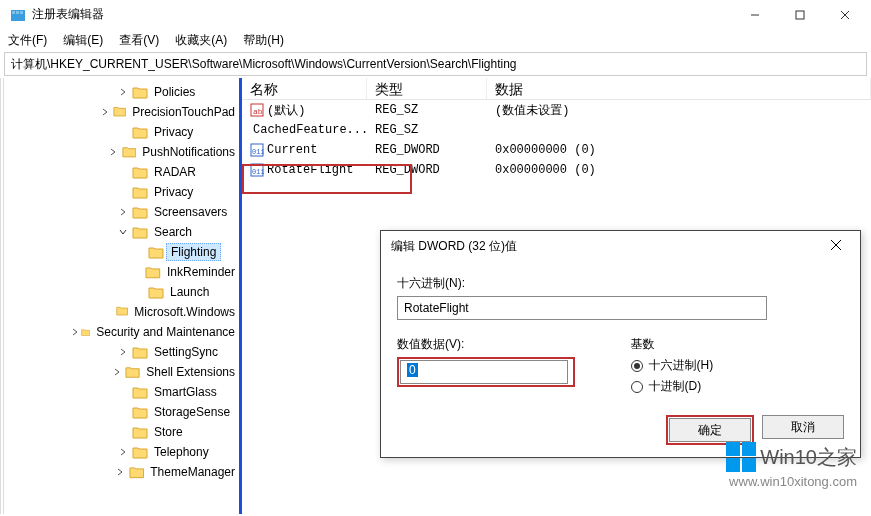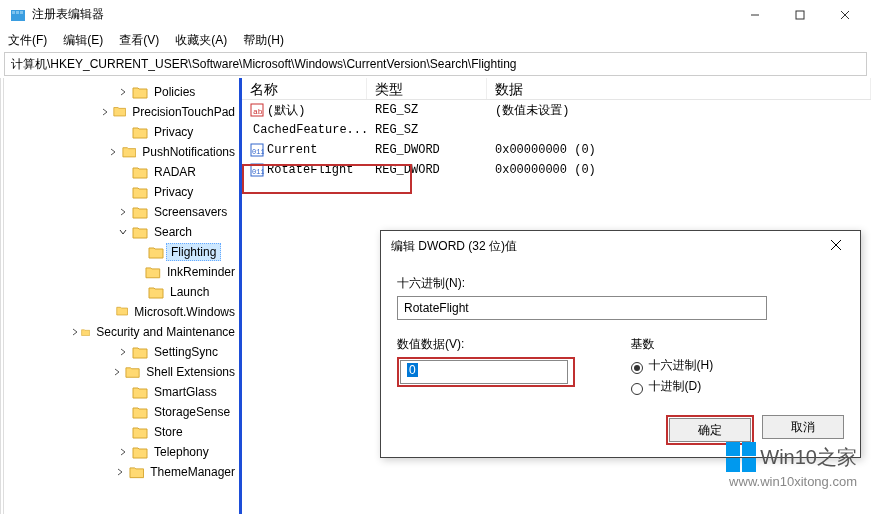--- a/index.html
+++ b/index.html
@@ -47,21 +47,21 @@
     .dialog .dlg-close { width: 28px; text-align: center; font-size: 14px; }
     .dialog .dlg-body { padding: 8px 16px 12px 16px; font-size: 12px; }
     .dlg-label { margin: 6px 0 4px 0; color: #000; }
     .dlg-input { width: 370px; height: 24px; border: 1px solid #888; padding: 2px 6px; font-size: 12px; }
     .dlg-row { display: flex; gap: 20px; margin-top: 10px; }
     .dlg-col { flex: 1; }
     .dlg-value-wrap { border: 2px solid #c03030; padding: 1px; width: 178px; }
     .dlg-value { width: 168px; height: 24px; border: 1px solid #888; padding: 2px 6px; background: #fff; }
     .dlg-value span { background: #0078d7; color: #fff; padding: 0 2px; }
     .radio-group { margin-top: 2px; }
-    .radio-item { display: flex; align-items: flex-end; gap: 6px; margin: 4px 0; }
+    .radio-item { display: flex; align-items: center; gap: 6px; margin: 4px 0; }
     .radio { width: 12px; height: 12px; border: 1px solid #333; border-radius: 50%; display:inline-flex; align-items:center; justify-content:center; }
     .radio.checked::after { content:""; width:6px; height:6px; background:#333; border-radius:50%; }
     .dlg-buttons { display: flex; justify-content: flex-end; gap: 8px; margin-top: 16px; }
     .dlg-btn { width: 82px; height: 24px; border: 1px solid #888; background: #efefef; font-size: 12px; display:flex; align-items:center; justify-content:center; }
     .dlg-btn-hl { border: 2px solid #c03030; padding:1px; }
     
     .watermark { position: absolute; right: 14px; bottom: 27px; text-align: right; }
     .watermark .brand { display:flex; align-items:center; justify-content:flex-end; gap:4px; }
     .watermark .logo { display:inline-grid; grid-template-columns: 14px 14px; grid-template-rows: 14px 14px; gap:2px; }
     .watermark .logo span { background:#0099ee; }

